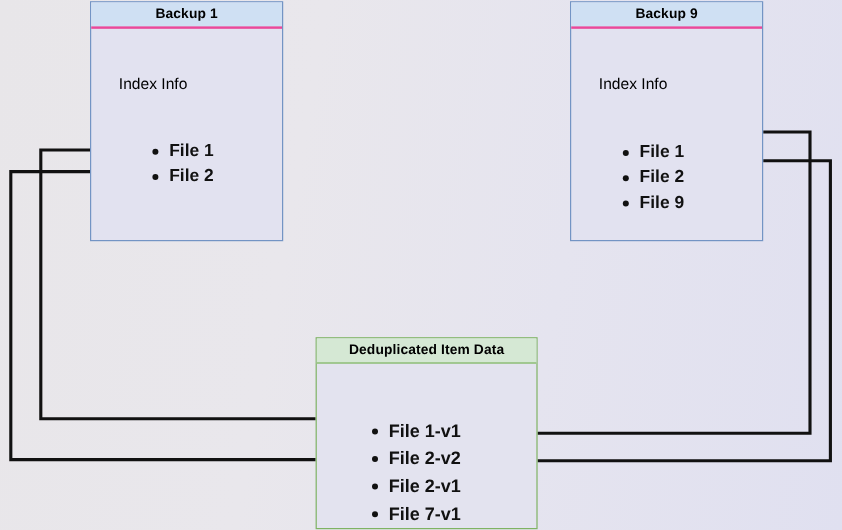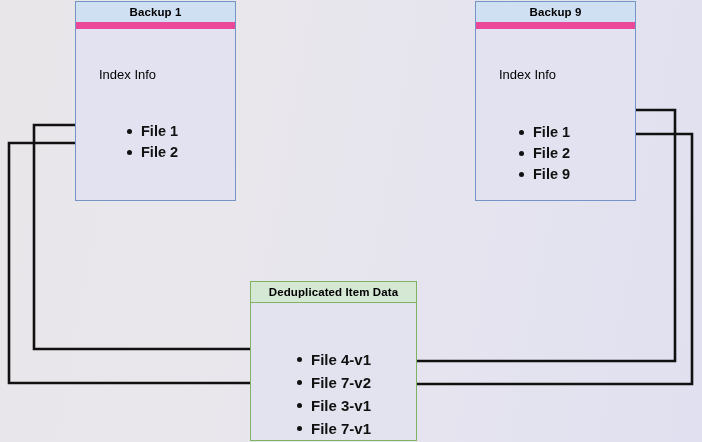--- a/index.html
+++ b/index.html
@@ -31,21 +31,21 @@
     box-sizing: border-box;
     border-width: 1px;
     border-style: solid;
   }
   .box-blue {
     border-color: #7394c4;
     background: #e2e2f0;
   }
   .box-blue .box-header {
     background: #cfe0f3;
-    border-bottom: 7px solid #ec4899;
+    border-bottom: 2px solid #ec4899;
     color: #000000;
   }
   .box-green {
     border-color: #7fb363;
     background: #e3e3ef;
   }
   .box-green .box-header {
     background: #d5e8d4;
     border-bottom: 1px solid #7fb363;
     color: #000000;
@@ -141,25 +141,25 @@
     <div class="box-body">
       <div class="index-label" style="left:23px; top:38px;">Index Info</div>
       <ul class="file-list" style="left:40px; top:93px;">
         <li>File 1</li>
         <li>File 2</li>
         <li>File 9</li>
       </ul>
     </div>
   </div>
 
-  <div class="box box-green" style="left:250px; top:281px; width:167px; height:160px;">
+  <div class="box box-green" style="left:263px; top:281px; width:185px; height:160px;">
     <div class="box-header">Deduplicated Item Data</div>
     <div class="box-body">
       <ul class="file-list dedup-list" style="left:43px; top:45px;">
-        <li>File 4-v1</li>
-        <li>File 7-v2</li>
-        <li>File 3-v1</li>
+        <li>File 1-v1</li>
+        <li>File 2-v2</li>
+        <li>File 2-v1</li>
         <li>File 7-v1</li>
       </ul>
     </div>
   </div>
 
 </div>
 
 </body></html>

